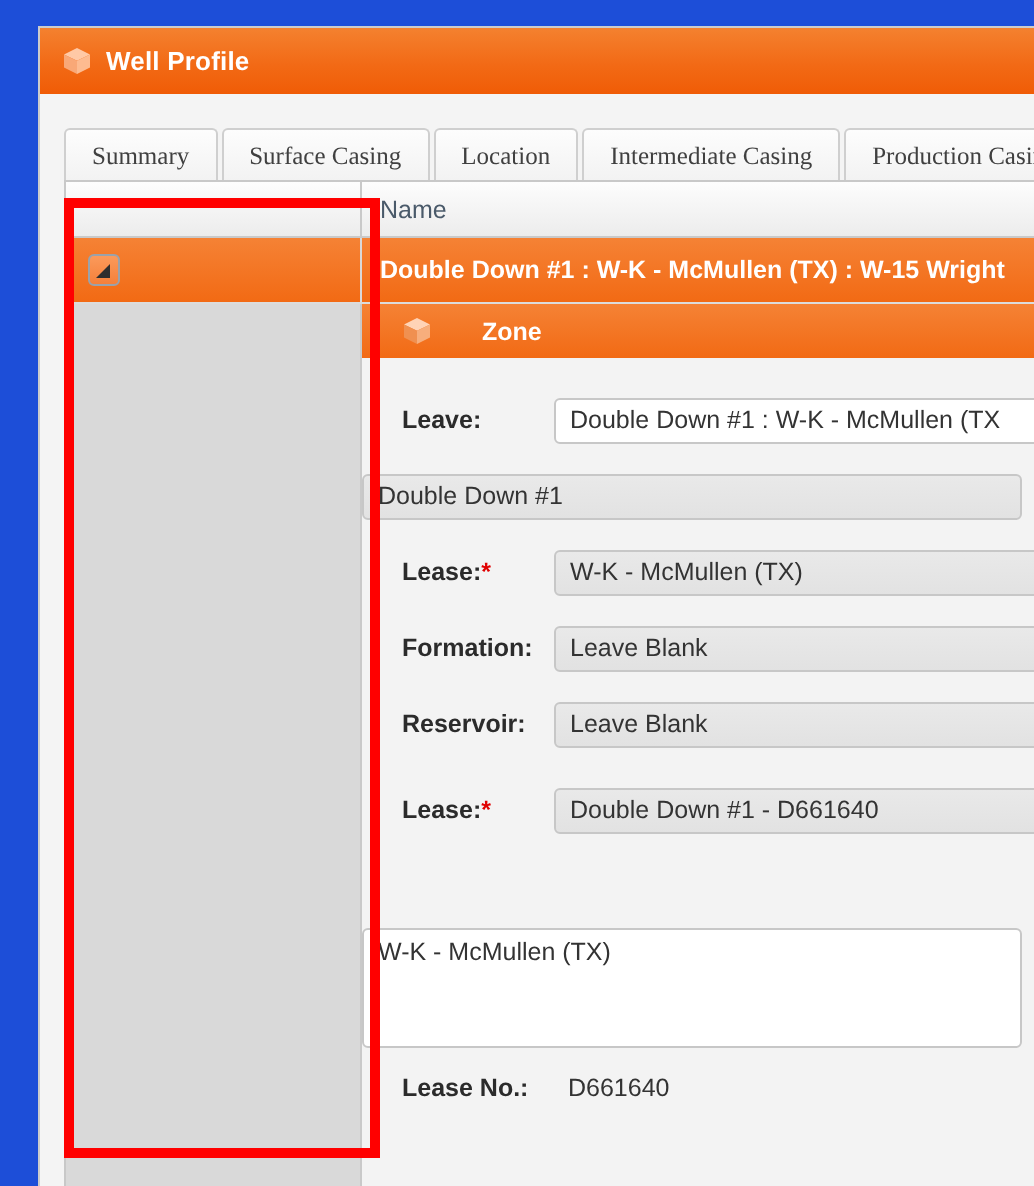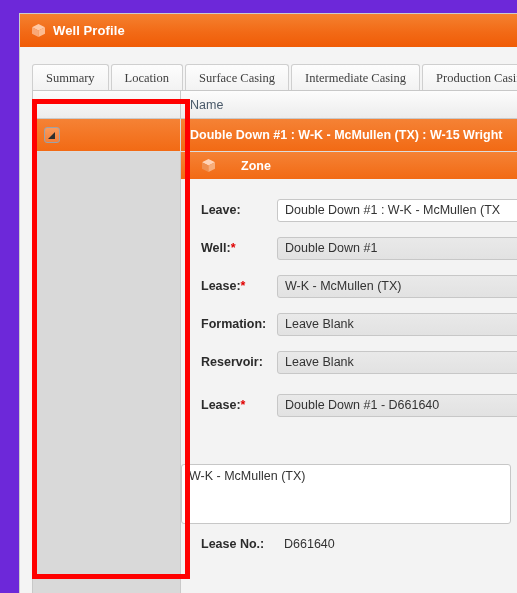--- a/index.html
+++ b/index.html
@@ -5,21 +5,21 @@
   html, body {
     margin: 0; padding: 0;
     width: 517px; height: 593px;
     overflow: hidden;
     background: #ffffff;
     font-family: "Liberation Sans", sans-serif;
   }
   #root {
     position: relative;
     width: 517px; height: 593px;
-    background: #6d28d9;
+    background: #1d4ed8;
     overflow: hidden;
   }
 
   
   .window {
     position: absolute;
     left: 19px; top: 13px;
     width: 512px; height: 600px;
     background: #f4f4f4;
     border: 1px solid #cccccc;
@@ -250,22 +250,22 @@
           <polygon points="7.5,1 14,4.2 7.5,7.4 1,4.2" fill="#ffc9a6"></polygon>
           <polygon points="1,4.2 7.5,7.4 7.5,14 1,10.8" fill="#f9a877"></polygon>
           <polygon points="14,4.2 14,10.8 7.5,14 7.5,7.4" fill="#fdbb90"></polygon>
         </svg>
       </span>
       <span class="titlebar-text">Well Profile</span>
     </div>
 
     <div class="tabstrip">
       <div class="tab">Summary</div>
+      <div class="tab">Surface Casing</div>
       <div class="tab">Location</div>
-      <div class="tab">Surface Casing</div>
       <div class="tab">Intermediate Casing</div>
       <div class="tab">Production Casing</div>
     </div>
 
     <div class="gridwrap">
 
       <div class="gridrow">
         <div class="col-left hdr-left"></div>
         <div class="col-right hdr-right">Name</div>
       </div>
@@ -295,21 +295,20 @@
           <div class="form">
 
             <div class="frow">
               <div class="flabel"><span>Leave:</span></div>
               <div class="fctl">
                 <div class="inp white">Double Down #1 : W-K - McMullen (TX</div>
               </div>
             </div>
 
             <div class="frow">
-              <div class="flabel"><span>Well:</span><span class="req">*</span></div>
               <div class="fctl">
                 <div class="inp">Double Down #1</div>
               </div>
             </div>
 
             <div class="frow">
               <div class="flabel"><span>Lease:</span><span class="req">*</span></div>
               <div class="fctl">
                 <div class="inp">W-K - McMullen (TX)</div>
               </div>

